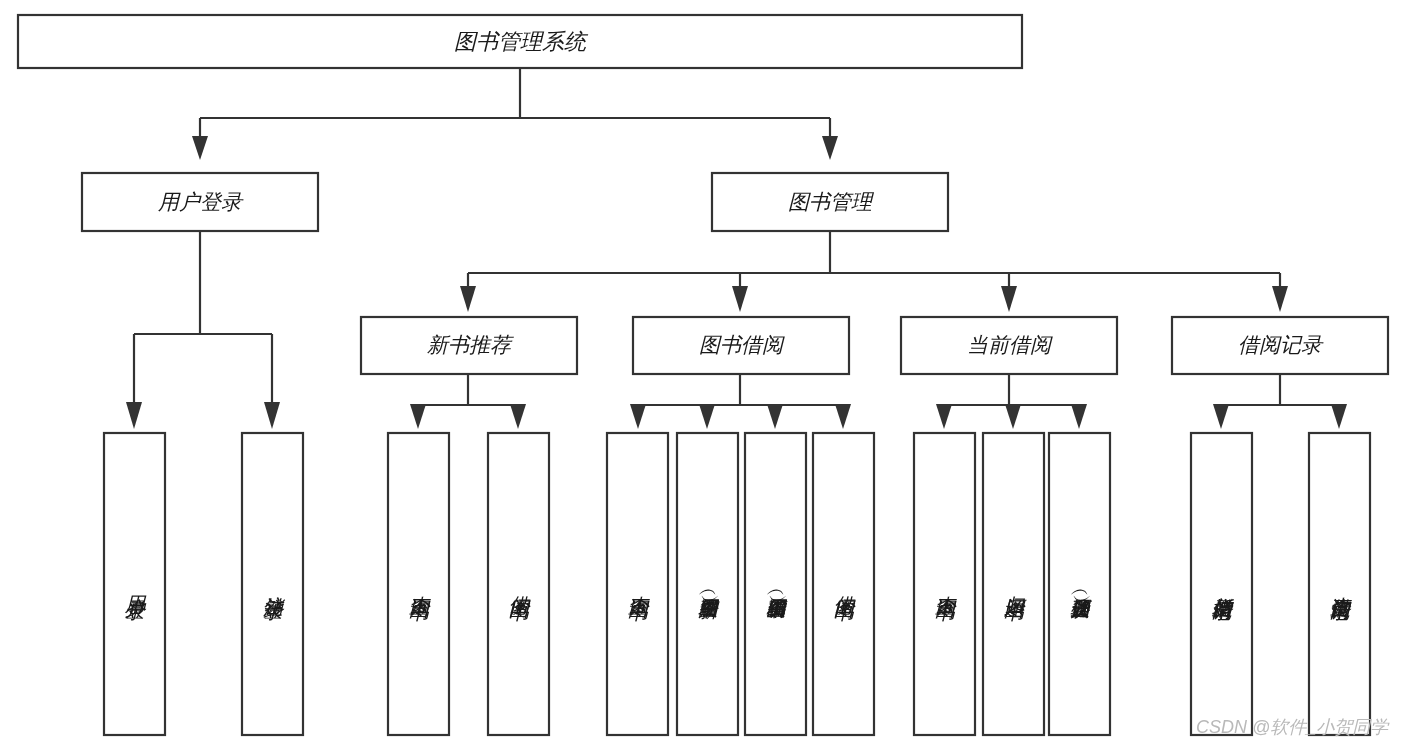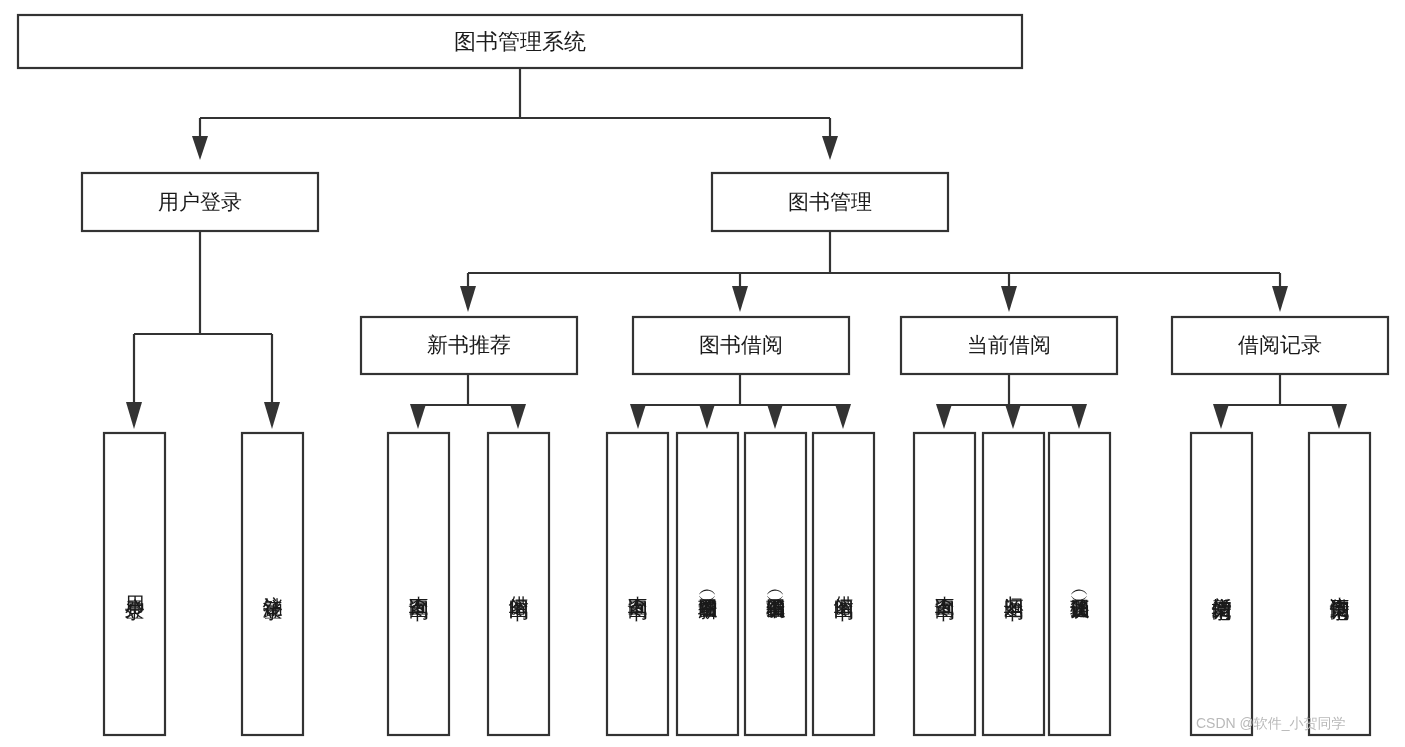--- a/index.html
+++ b/index.html
@@ -10,20 +10,21 @@
   body {
     width: 1405px;
     height: 747px;
     font-family: "Liberation Sans", "DejaVu Sans", sans-serif;
     overflow: hidden;
   }
   #diagram-root {
     position: relative;
     width: 1405px;
     height: 612px;
+    font-style: italic;
   }
   svg#tree-svg {
     position: absolute;
     top: 0;
     left: 0;
     width: 1405px;
     height: 747px;
   }
   .node-box {
     fill: #ffffff;
@@ -66,21 +67,21 @@
     display: flex;
     align-items: center;
     justify-content: center;
     text-align: center;
     white-space: nowrap;
     pointer-events: none;
   }
   .watermark {
     position: absolute;
     font-family: "Liberation Sans", "DejaVu Sans", sans-serif;
-    font-size: 14px;
+    font-size: 18px;
     color: #b9b9b9;
     white-space: nowrap;
     text-align: right;
   }
 </style>
 </head>
 <body>
 
 <div id="diagram-root">
 

